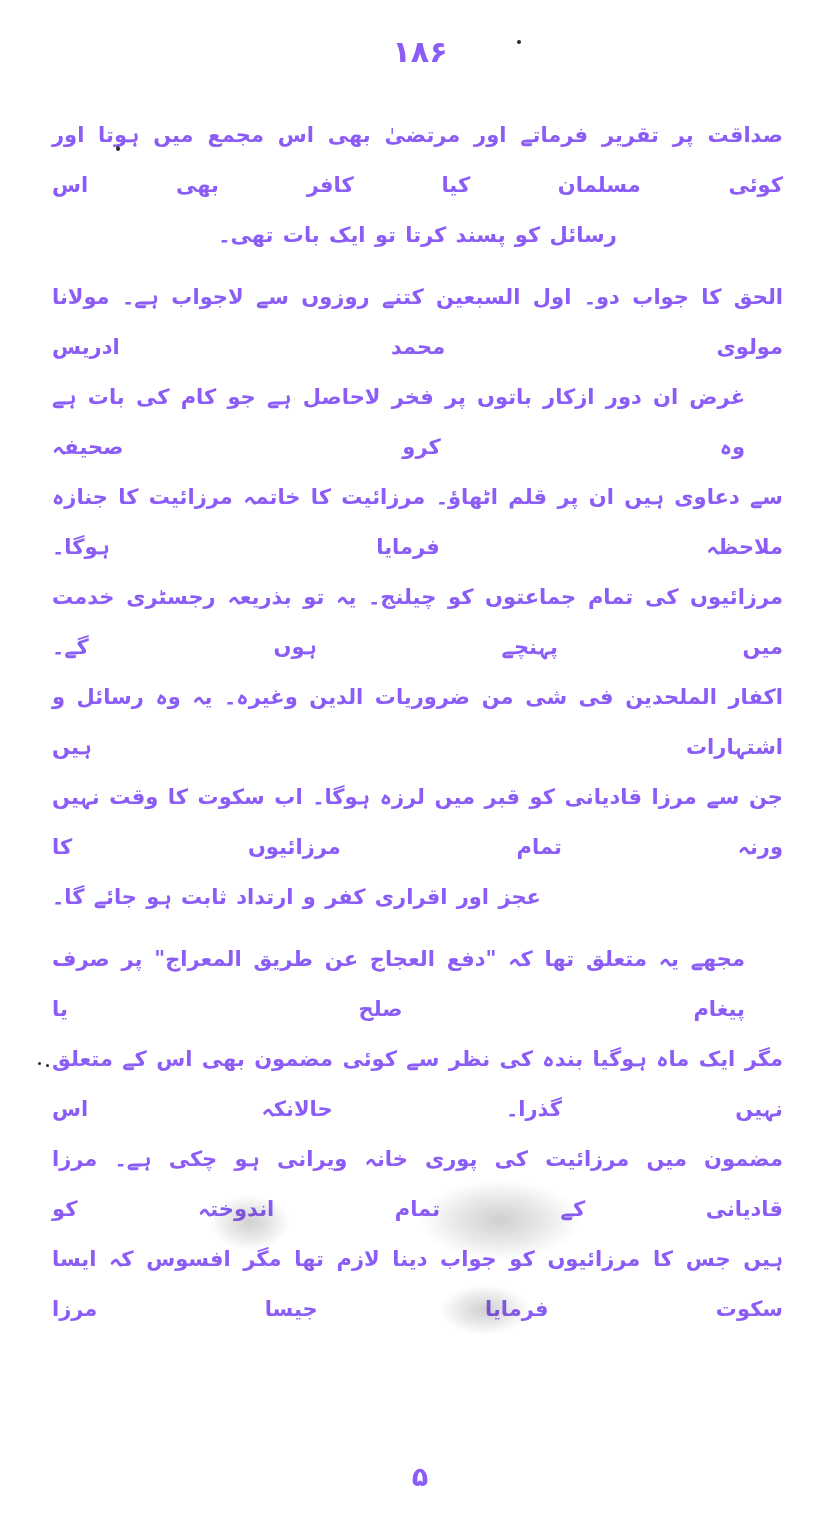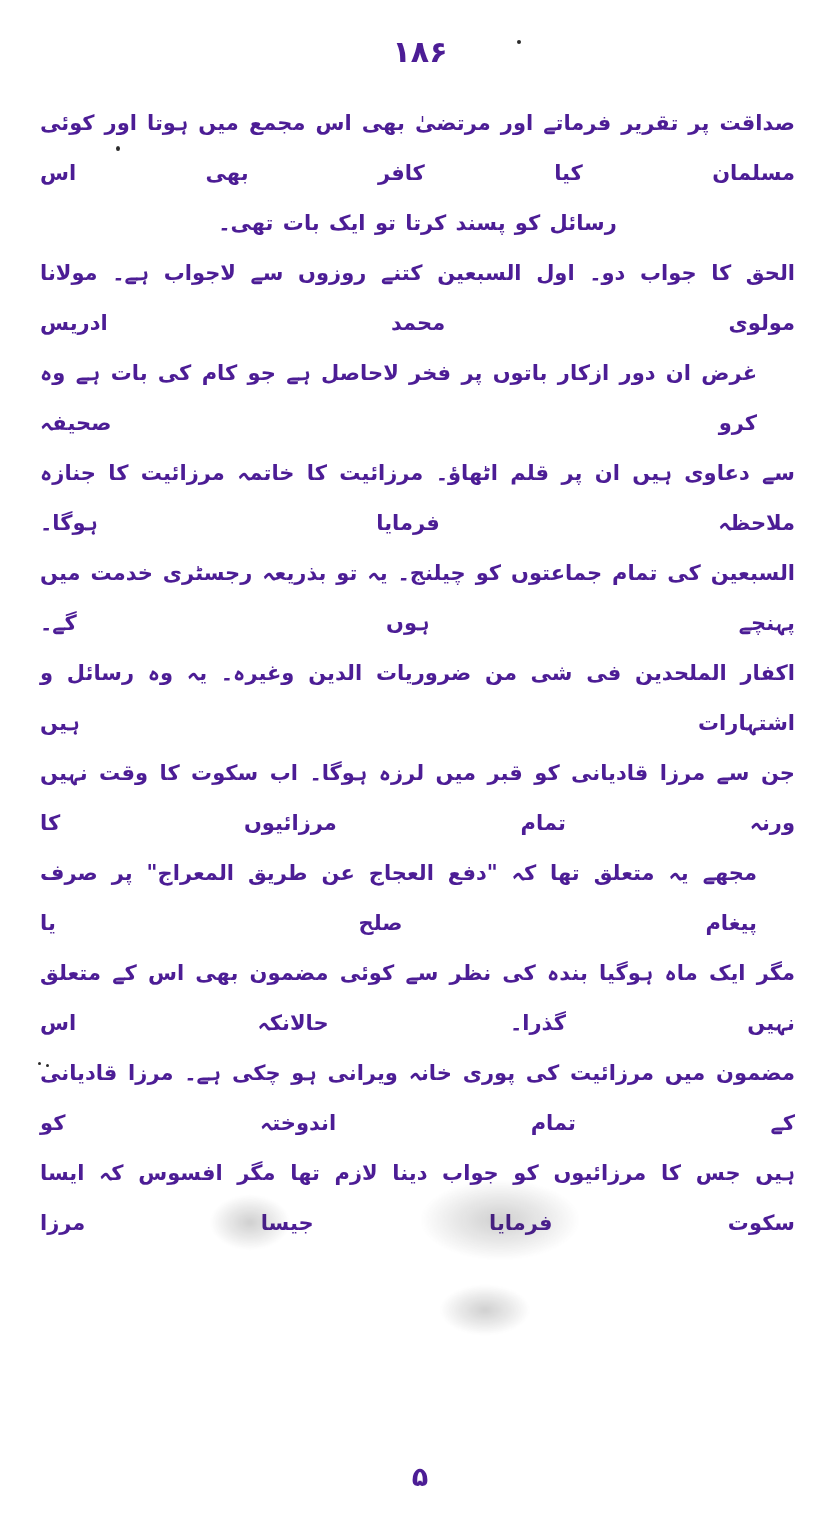--- a/index.html
+++ b/index.html
@@ -7,41 +7,41 @@
     padding: 0;
     background: #ffffff;
   }
   .page {
     position: relative;
     width: 840px;
     height: 1540px;
     background: #ffffff;
     overflow: hidden;
     font-family: "DejaVu Sans", sans-serif;
-    color: #4c1d95;
+    color: #8b5cf6;
     direction: rtl;
   }
   .pagenum-top {
     position: absolute;
     top: 34px;
     left: 0;
     right: 0;
     text-align: center;
     font-size: 30px;
     font-weight: 700;
     letter-spacing: 3px;
   }
   .body-text {
     position: absolute;
     top: 98px;
     right: 45px;
     left: 40px;
     direction: rtl;
   }
-  .para { margin: 0; padding: 0; }
+  .para { margin: 12px; padding: 0; }
   .line {
     min-height: 50px;
     line-height: 50px;
     font-size: 21px;
     font-weight: 700;
     text-align: justify;
     text-align-last: justify;
     word-spacing: 2px;
   }
   .indent { padding-right: 38px; }
@@ -80,23 +80,24 @@
 
     <div class="para">
       <div class="line">صداقت پر تقریر فرماتے اور مرتضیٰ بھی اس مجمع میں ہوتا اور کوئی مسلمان کیا کافر بھی اس</div>
       <div class="line end-center">رسائل کو پسند کرتا تو ایک بات تھی۔</div>
     </div>
 
     <div class="para">
       <div class="line">الحق کا جواب دو۔ اول السبعین کتنے روزوں سے لاجواب ہے۔ مولانا مولوی محمد ادریس</div>
       <div class="line indent">غرض ان دور ازکار باتوں پر فخر لاحاصل ہے جو کام کی بات ہے وہ کرو صحیفہ</div>
       <div class="line">سے دعاوی ہیں ان پر قلم اٹھاؤ۔ مرزائیت کا خاتمہ مرزائیت کا جنازہ ملاحظہ فرمایا ہوگا۔</div>
-      <div class="line">السبعین کی تمام جماعتوں کو چیلنج۔ یہ تو بذریعہ رجسٹری خدمت میں پہنچے ہوں گے۔</div>
+      <div class="line">مرزائیوں کی تمام جماعتوں کو چیلنج۔ یہ تو بذریعہ رجسٹری خدمت میں پہنچے ہوں گے۔</div>
       <div class="line">اکفار الملحدین فی شی من ضروریات الدین وغیرہ۔ یہ وہ رسائل و اشتہارات ہیں</div>
       <div class="line">جن سے مرزا قادیانی کو قبر میں لرزہ ہوگا۔ اب سکوت کا وقت نہیں ورنہ تمام مرزائیوں کا</div>
+      <div class="line end-left">عجز اور اقراری کفر و ارتداد ثابت ہو جائے گا۔</div>
     </div>
 
     <div class="para">
       <div class="line indent">مجھے یہ متعلق تھا کہ "دفع العجاج عن طریق المعراج" پر صرف پیغام صلح یا</div>
       <div class="line">مگر ایک ماہ ہوگیا بندہ کی نظر سے کوئی مضمون بھی اس کے متعلق نہیں گذرا۔ حالانکہ اس</div>
       <div class="line">مضمون میں مرزائیت کی پوری خانہ ویرانی ہو چکی ہے۔ مرزا قادیانی کے تمام اندوختہ کو</div>
       <div class="line">ہیں جس کا مرزائیوں کو جواب دینا لازم تھا مگر افسوس کہ ایسا سکوت فرمایا جیسا مرزا</div>
 
     </div>
 

